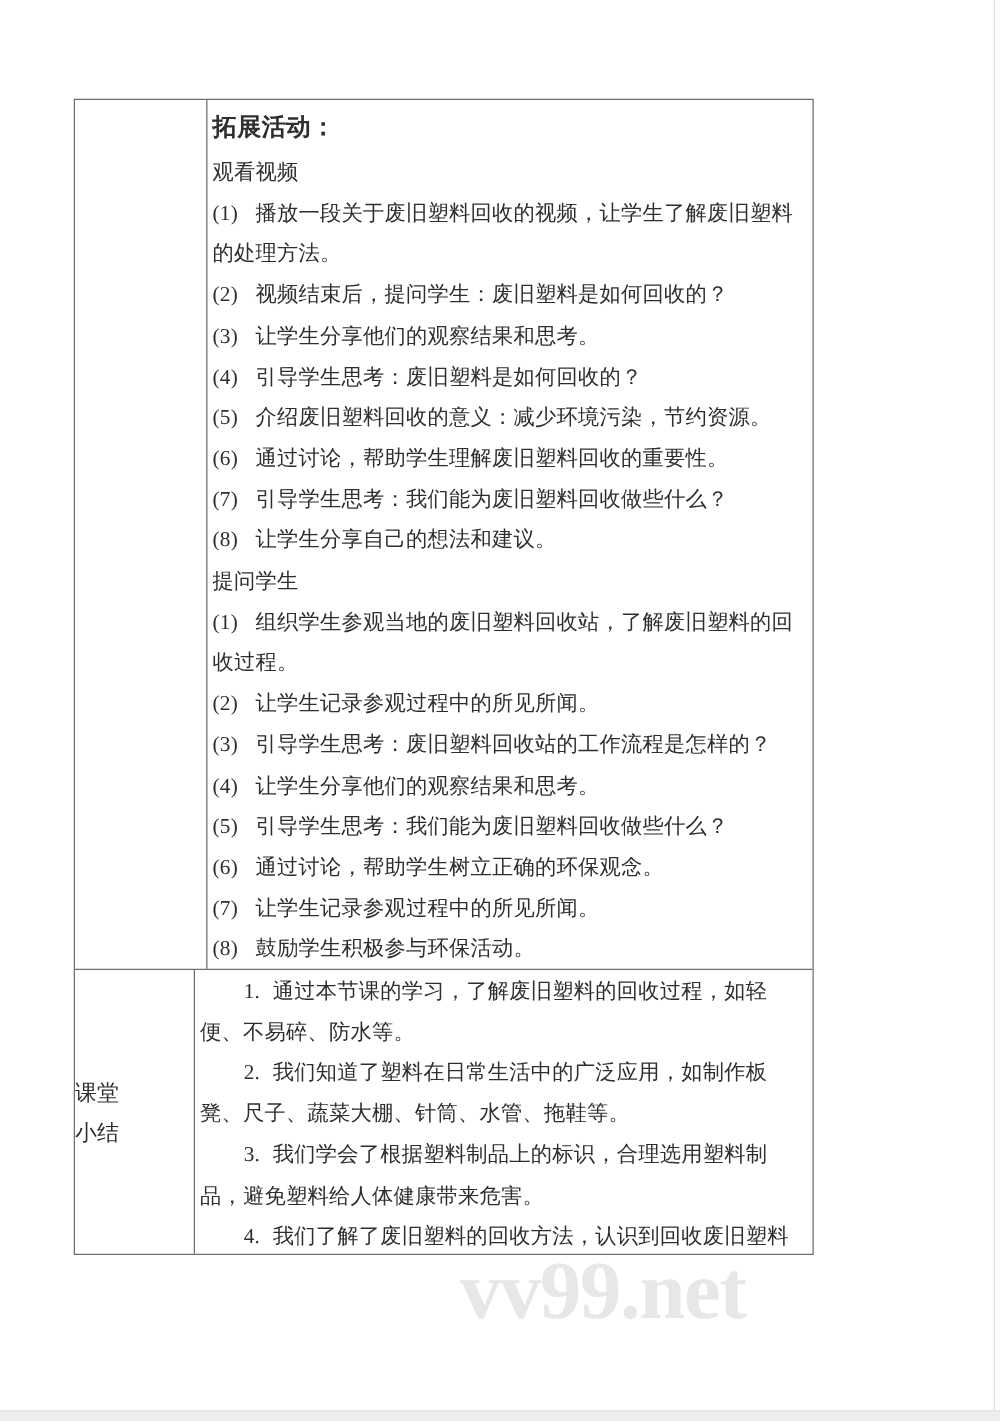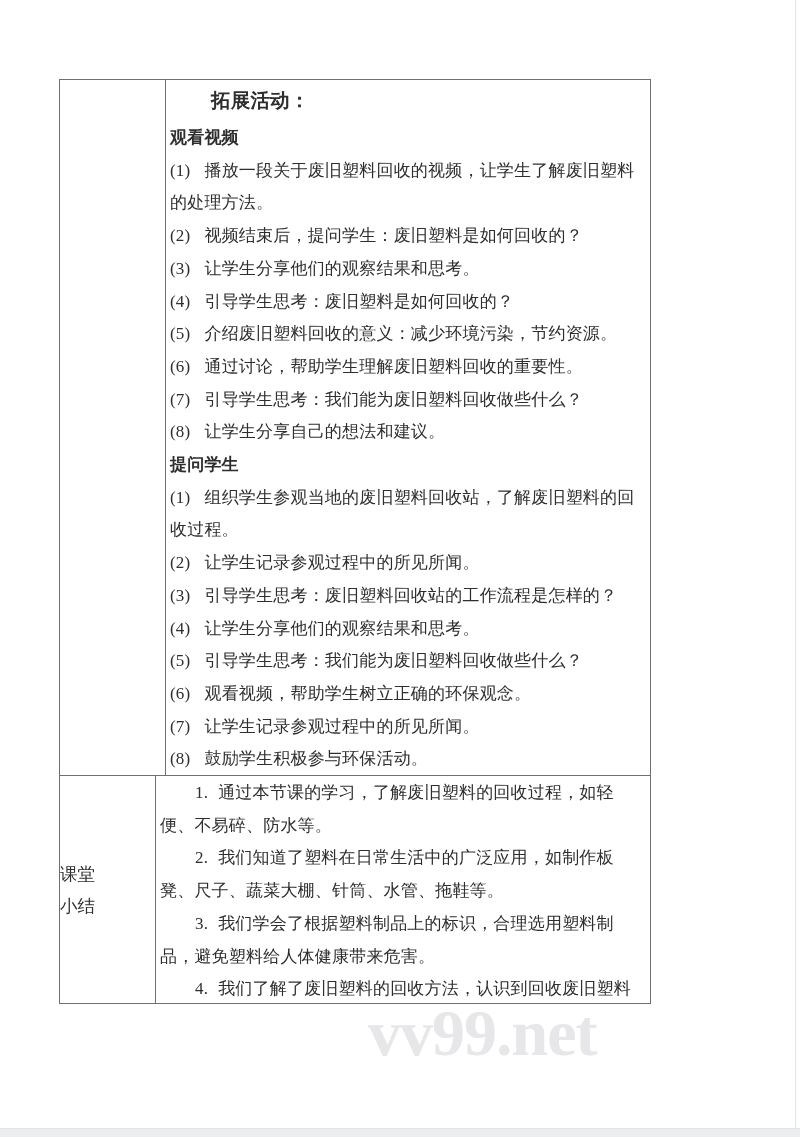--- a/index.html
+++ b/index.html
@@ -26,24 +26,24 @@
   .trow2 .cell-label{width:96px;}
   .cell-content{
     flex:1;min-width:0;overflow:hidden;box-sizing:border-box;
     padding:3px 2px 0 4px;
     font-size:17px;line-height:32.7px;
     letter-spacing:0.2px;
   }
   .trow2 .cell-content{padding-top:1px;}
   p{margin:0;}
   .heading{
-    font-family:Liberation Mono, monospace;
-    font-weight:bold;font-size:19.5px;line-height:39px;margin-left:41px;
+    font-family:Liberation Sans, sans-serif;
+    font-weight:bold;font-size:19.5px;line-height:39px;
   }
-  .section-title{font-weight:bold;}
+  .section-title{font-weight:normal;}
   .item .num{margin-right:14px;}
   .summary-item{text-indent:35px;}
   .summary-item .num{margin-right:10px;}
   .watermark{
     position:absolute;left:368px;top:995px;
     font-family:Liberation Serif, serif;
     font-weight:900;font-size:66px;letter-spacing:-1px;
     color:#e7e7ea;user-select:none;
   }
   .page-right-edge{
@@ -88,21 +88,21 @@
   <p class="item"><span class="num">(1)</span><span class="txt">组织学生参观当地的废旧塑料回收站，了解废旧塑料的回收过程。</span></p>
 
   <p class="item"><span class="num">(2)</span><span class="txt">让学生记录参观过程中的所见所闻。</span></p>
 
   <p class="item"><span class="num">(3)</span><span class="txt">引导学生思考：废旧塑料回收站的工作流程是怎样的？</span></p>
 
   <p class="item"><span class="num">(4)</span><span class="txt">让学生分享他们的观察结果和思考。</span></p>
 
   <p class="item"><span class="num">(5)</span><span class="txt">引导学生思考：我们能为废旧塑料回收做些什么？</span></p>
 
-  <p class="item"><span class="num">(6)</span><span class="txt">观看视频，帮助学生树立正确的环保观念。</span></p>
+  <p class="item"><span class="num">(6)</span><span class="txt">通过讨论，帮助学生树立正确的环保观念。</span></p>
 
   <p class="item"><span class="num">(7)</span><span class="txt">让学生记录参观过程中的所见所闻。</span></p>
 
   <p class="item"><span class="num">(8)</span><span class="txt">鼓励学生积极参与环保活动。</span></p>
 </div>
     </div>
   </div>
 
   <div class="trow trow2">
     <div class="cell-label">

